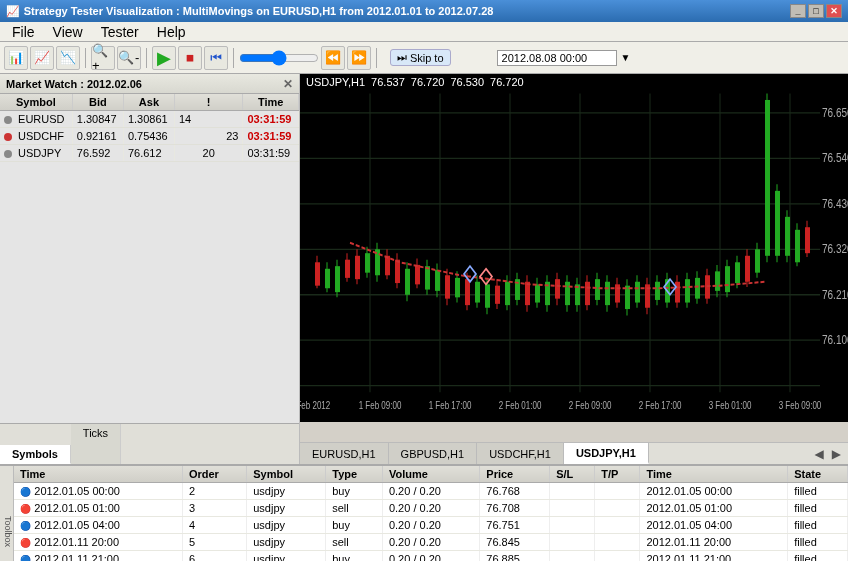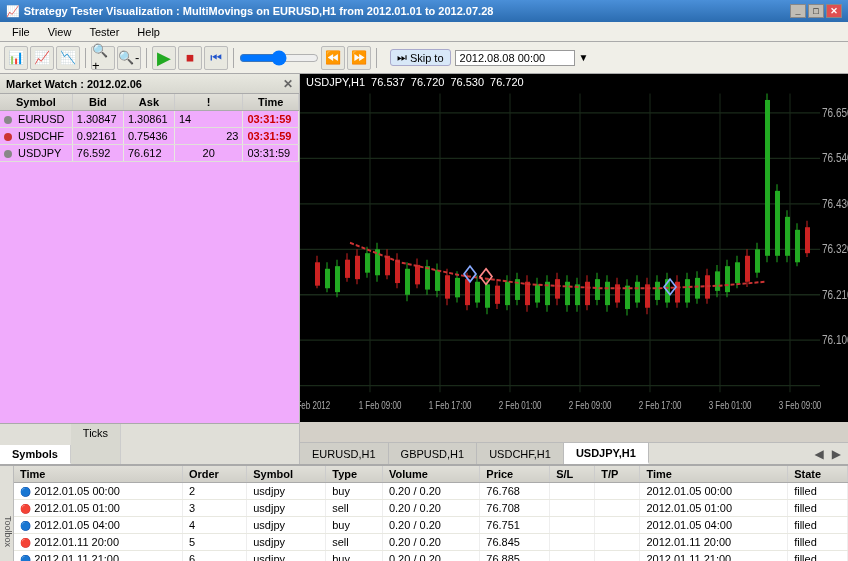--- a/index.html
+++ b/index.html
@@ -36,21 +36,21 @@
       background: #f0efe8;
       border-bottom: 1px solid #aaa;
       height: 20px;
       display: flex;
       align-items: center;
       padding: 0 4px;
       gap: 2px;
     }
     .menu-item {
       padding: 1px 8px;
-      font-size: 11px;
+      font-size: 14px;
       cursor: pointer;
       color: #000;
     }
 
     
     .toolbar {
       background: #f0efe8;
       border-bottom: 1px solid #aaa;
       height: 32px;
       display: flex;
@@ -83,32 +83,33 @@
       font-size: 11px;
       cursor: pointer;
       display: flex; align-items: center; gap: 3px;
     }
     .skip-input {
       border: 1px solid #999;
       padding: 1px 4px;
       font-size: 11px;
       width: 120px;
       background: white;
+      margin-left: 42px;
     }
 
     
     .main-area {
       display: flex;
       height: 390px;
     }
 
     
     .left-panel {
       width: 300px;
-      background: #f0abfc;
+      background: #e5e5e5;
       border-right: 1px solid #bbb;
       display: flex;
       flex-direction: column;
     }
     .panel-header {
       background: linear-gradient(to bottom, #e8e8e0, #d8d8d0);
       border-bottom: 1px solid #aaa;
       padding: 2px 6px;
       font-weight: bold;
       font-size: 11px;

